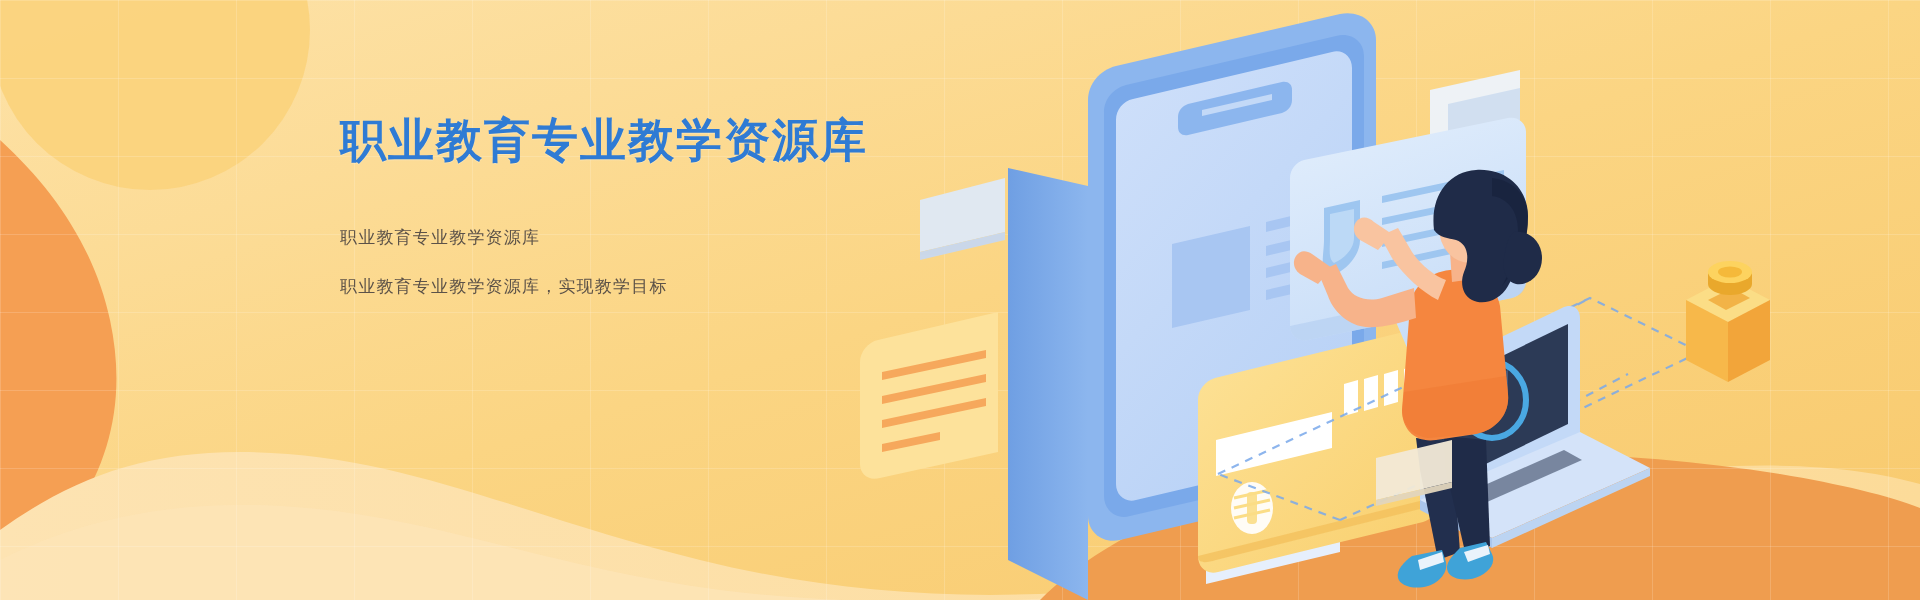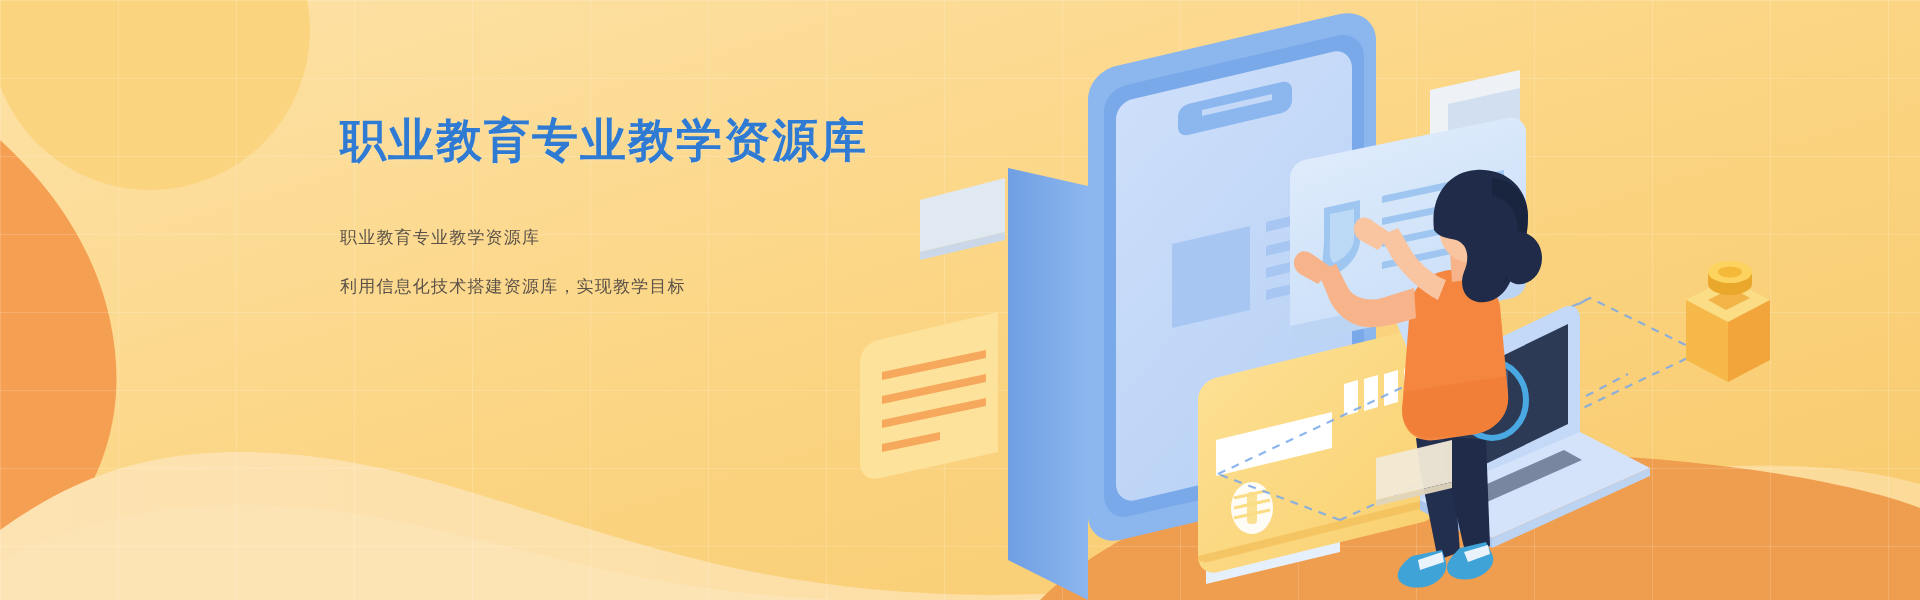--- a/index.html
+++ b/index.html
@@ -325,16 +325,16 @@
       <g opacity="0.95">
         <path d="M556,458 L632,440 L632,482 L556,500 Z" fill="#f3ead7"></path>
         <path d="M556,500 L632,482 L632,488 L556,506 Z" fill="#e2d6bd"></path>
       </g>
     </svg>
   </div>
 
   <div class="text-block">
     <h1 class="headline">职业教育专业教学资源库</h1>
     <p class="sub-line first">职业教育专业教学资源库</p>
-    <p class="sub-line second">利用信息化技术搭建资源库，实现教学目标</p>
+    <p class="sub-line second">职业教育专业教学资源库，实现教学目标</p>
   </div>
 
 </div>
 
 </body></html>

